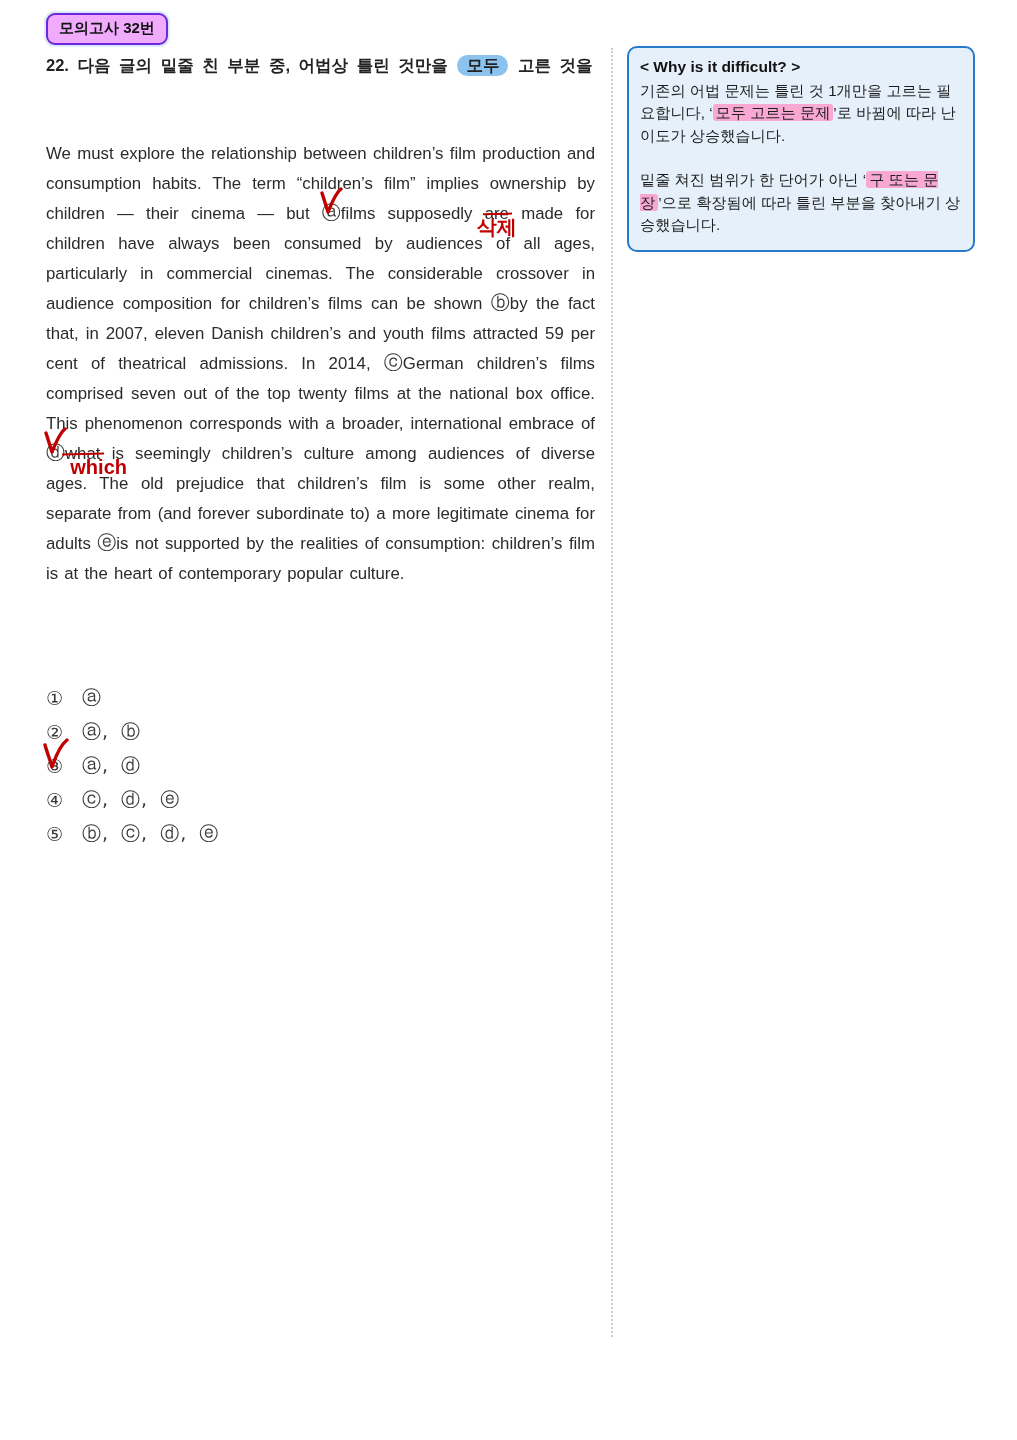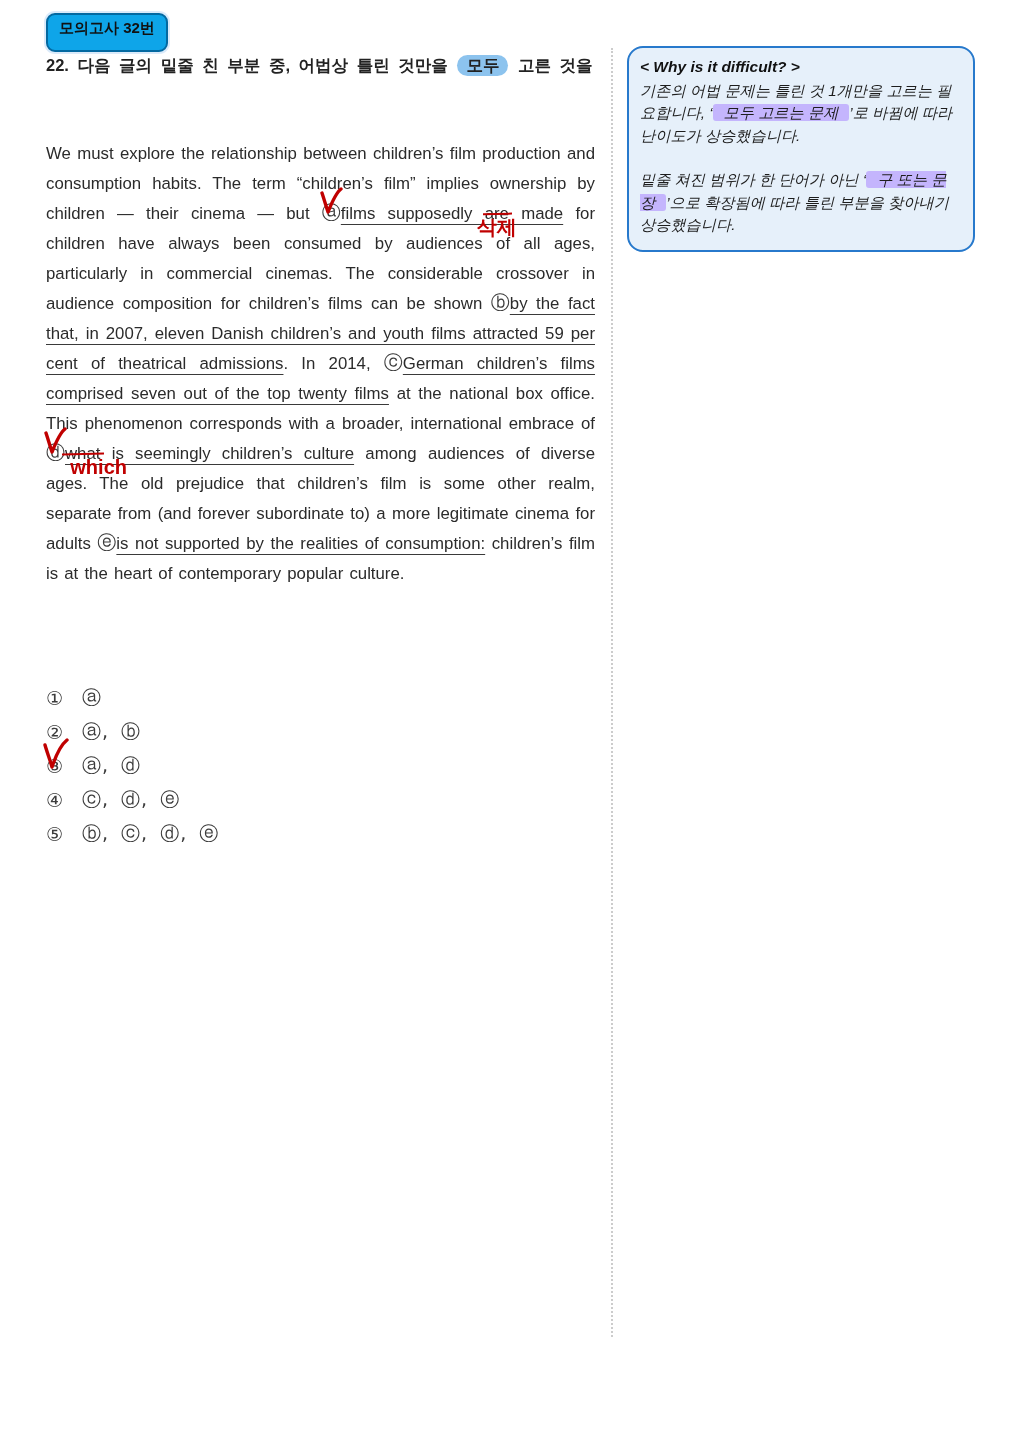--- a/index.html
+++ b/index.html
@@ -3,38 +3,38 @@
 <meta charset="utf-8">
 <style>
   html,body { margin:0; padding:0; background:#ffffff; }
   .page {
     position:relative; width:1017px; height:1440px; background:#ffffff;
     font-family:"Liberation Sans","DejaVu Sans",sans-serif; color:#262626; overflow:hidden;
   }
 
   
   .badge {
-    position:absolute; left:46px; top:13px; padding:4px 11px 12px;
-    border:2px solid #0369a1; border-radius:9px; background:#0ea5e9;
+    position:absolute; left:46px; top:13px; padding:4px 11px 5px;
+    border:2px solid #6d28d9; border-radius:9px; background:#f0abfc;
     font-size:15px; font-weight:700; color:#111;
     box-shadow:0 0 0 2px rgba(150,195,240,.35);
   }
 
   
   .question { position:absolute; left:46px; top:48px; width:560px; font-size:16.5px; line-height:35px; color:#222; }
   .q1 { white-space:nowrap; word-spacing:4px;font-weight:bold; }
   .q2 { margin-left:40px; }
   .pill { background:#8cc3ee; border-radius:11px; padding:1px 9px 2px; margin:0 1px; }
 
   
   .passage {
     position:absolute; left:46px; top:139px; width:549px;
     font-size:16.8px; line-height:30px; text-align:justify; color:#2b2b2b; word-spacing:1.5px;
   }
-  .ul { text-decoration:underline; text-decoration-thickness:1.3px; text-underline-offset:5px; text-decoration-color:#3a3a3a; }
+  .ul { text-decoration-thickness:1.3px; text-underline-offset:5px; text-decoration-color:#3a3a3a; }
   .mk { position:relative; display:inline-block; font-family:"DejaVu Sans",sans-serif; font-size:19px; line-height:1; color:#3c3c3c; }
   .check { position:absolute; left:-4px; top:-17px; pointer-events:none; }
   .check path { stroke:#c00000; stroke-width:3.4; fill:none; stroke-linecap:round; stroke-linejoin:round; }
   .check-lg { left:-6px; top:-21px; }
 
   .struck { position:relative; }
   .strike {
     position:absolute; left:-9%; right:-9%; top:48%; height:0;
     border-top:2.4px solid #c00000; transform:rotate(-1.5deg);
   }
@@ -50,27 +50,27 @@
   .choice { display:flex; align-items:center; height:34px; }
   .choice .num { position:relative; display:inline-block; width:24px; }
   .choice .items { margin-left:12px; letter-spacing:1px; word-spacing:5px; }
 
   
   .divider { position:absolute; left:611px; top:48px; height:1289px; width:0; border-left:2px dotted #cccccc; }
 
   
   .sidebox {
     position:absolute; left:627px; top:46px; width:348px; box-sizing:border-box;
-    background:#e6f0fa; border:2.5px solid #2779cc; border-radius:16px;
-    padding:8px 11px 13px; font-size:15.2px; line-height:22.5px; color:#1d1d1d;font-style:italic;
+    background:#e6f0fa; border:2.5px solid #2779cc; border-radius:10px;
+    padding:8px 11px 13px; font-size:15.2px; line-height:22.5px; color:#1d1d1d;
   }
   .sidebox .title { font-weight:700; font-size:15.5px; margin-bottom:1px; color:#111; }
   .sidebox p { margin:0; }
   .sidebox p + p { margin-top:22px; }
-  .hl { background:#c4b5fd; border-radius:3px; padding:0 11px; }
+  .hl { background:#f9a8d4; border-radius:3px; padding:0 3px; }
 </style>
 </head>
 <body>
 
 <div class="page">
 
   <div class="badge">
     <span>모의고사 32번</span>
   </div>
 

